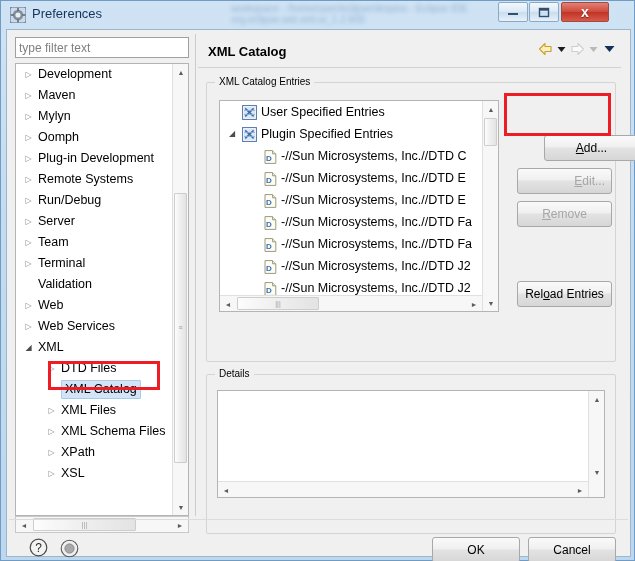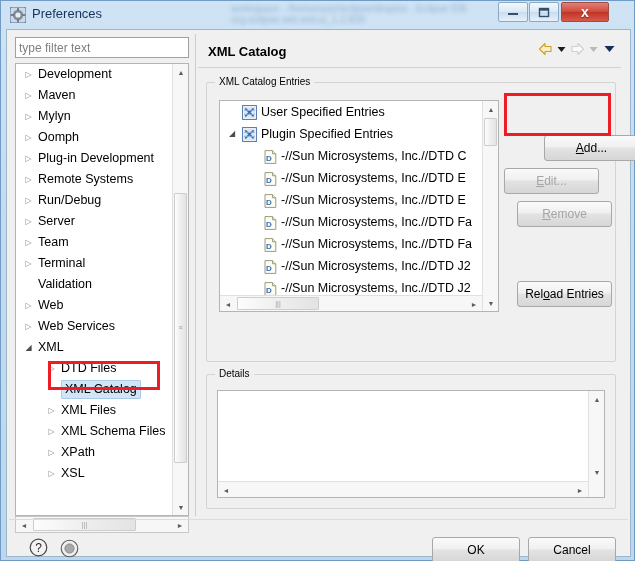--- a/index.html
+++ b/index.html
@@ -170,21 +170,21 @@
     border: 1px solid #d4d4d4;
     border-radius: 2px;
   }
   .group > .glabel {
     position: absolute; left: 8px; top: -7px;
     background: #f0f0f0; padding: 0 4px;
     font-size: 10px; color: #000;
   }
 
   #grp-entries { left: 10px; top: 48px; width: 410px; height: 280px; }
-  #grp-details { left: 10px; top: 340px; width: 410px; height: 135px; }
+  #grp-details { left: 10px; top: 340px; width: 410px; height: 160px; }
 
   #entries-box {
     position: absolute; left: 12px; top: 17px;
     width: 280px; height: 212px;
     background: #fff; border: 1px solid #b4b4b4;
     overflow: hidden;
   }
   .erow {
     position: relative; height: 22px; line-height: 22px;
     white-space: nowrap; font-size: 12.5px; color: #000;
@@ -214,21 +214,21 @@
     font-family: "Liberation Sans", sans-serif;
     font-size: 12px; color: #000;
     background: linear-gradient(180deg,#fafafa 0%,#f0f0f0 45%,#e3e3e3 50%,#d6d6d6 100%);
     border: 1px solid #a8a8a8;
     border-radius: 3px;
     cursor: default;
     text-align: center;
   }
   .dbtn.disabled { color: #a6a6a6; }
   #btn-add     { left: 310px; top: 52px; margin-left: 27px; }
-  #btn-edit    { left: 297px; top: 85px; }
+  #btn-edit    { left: 310px; top: 85px; text-align: right; }
   #btn-remove  { left: 310px; top: 118px; }
   #btn-reload  { left: 310px; top: 155px; width: 95px; margin-top: 43px; }
 
   
   #bottom-sep {
     position: absolute; left: 2px; right: 2px; top: 489px;
     height: 1px; background: #dcdcdc;
   }
   #help-icon  { position: absolute; left: 22px; top: 508px; }
   #round-icon { position: absolute; left: 53px; top: 509px; }

